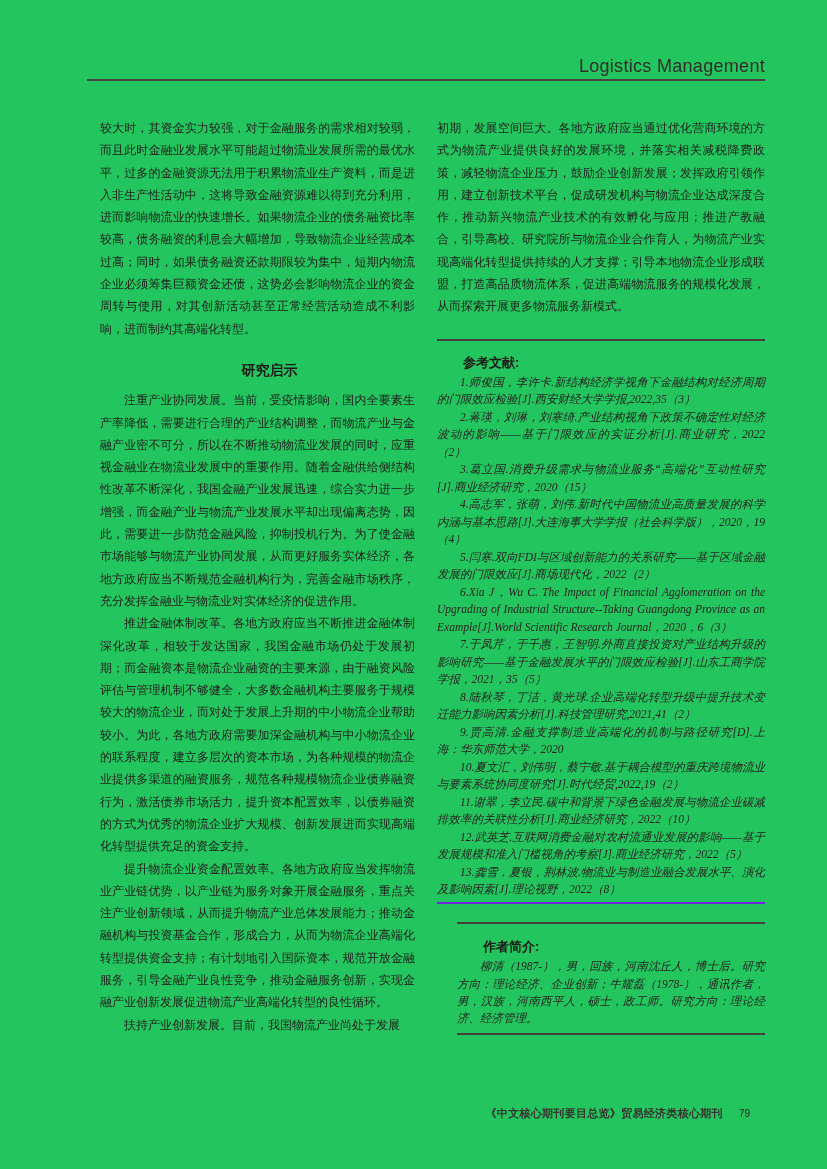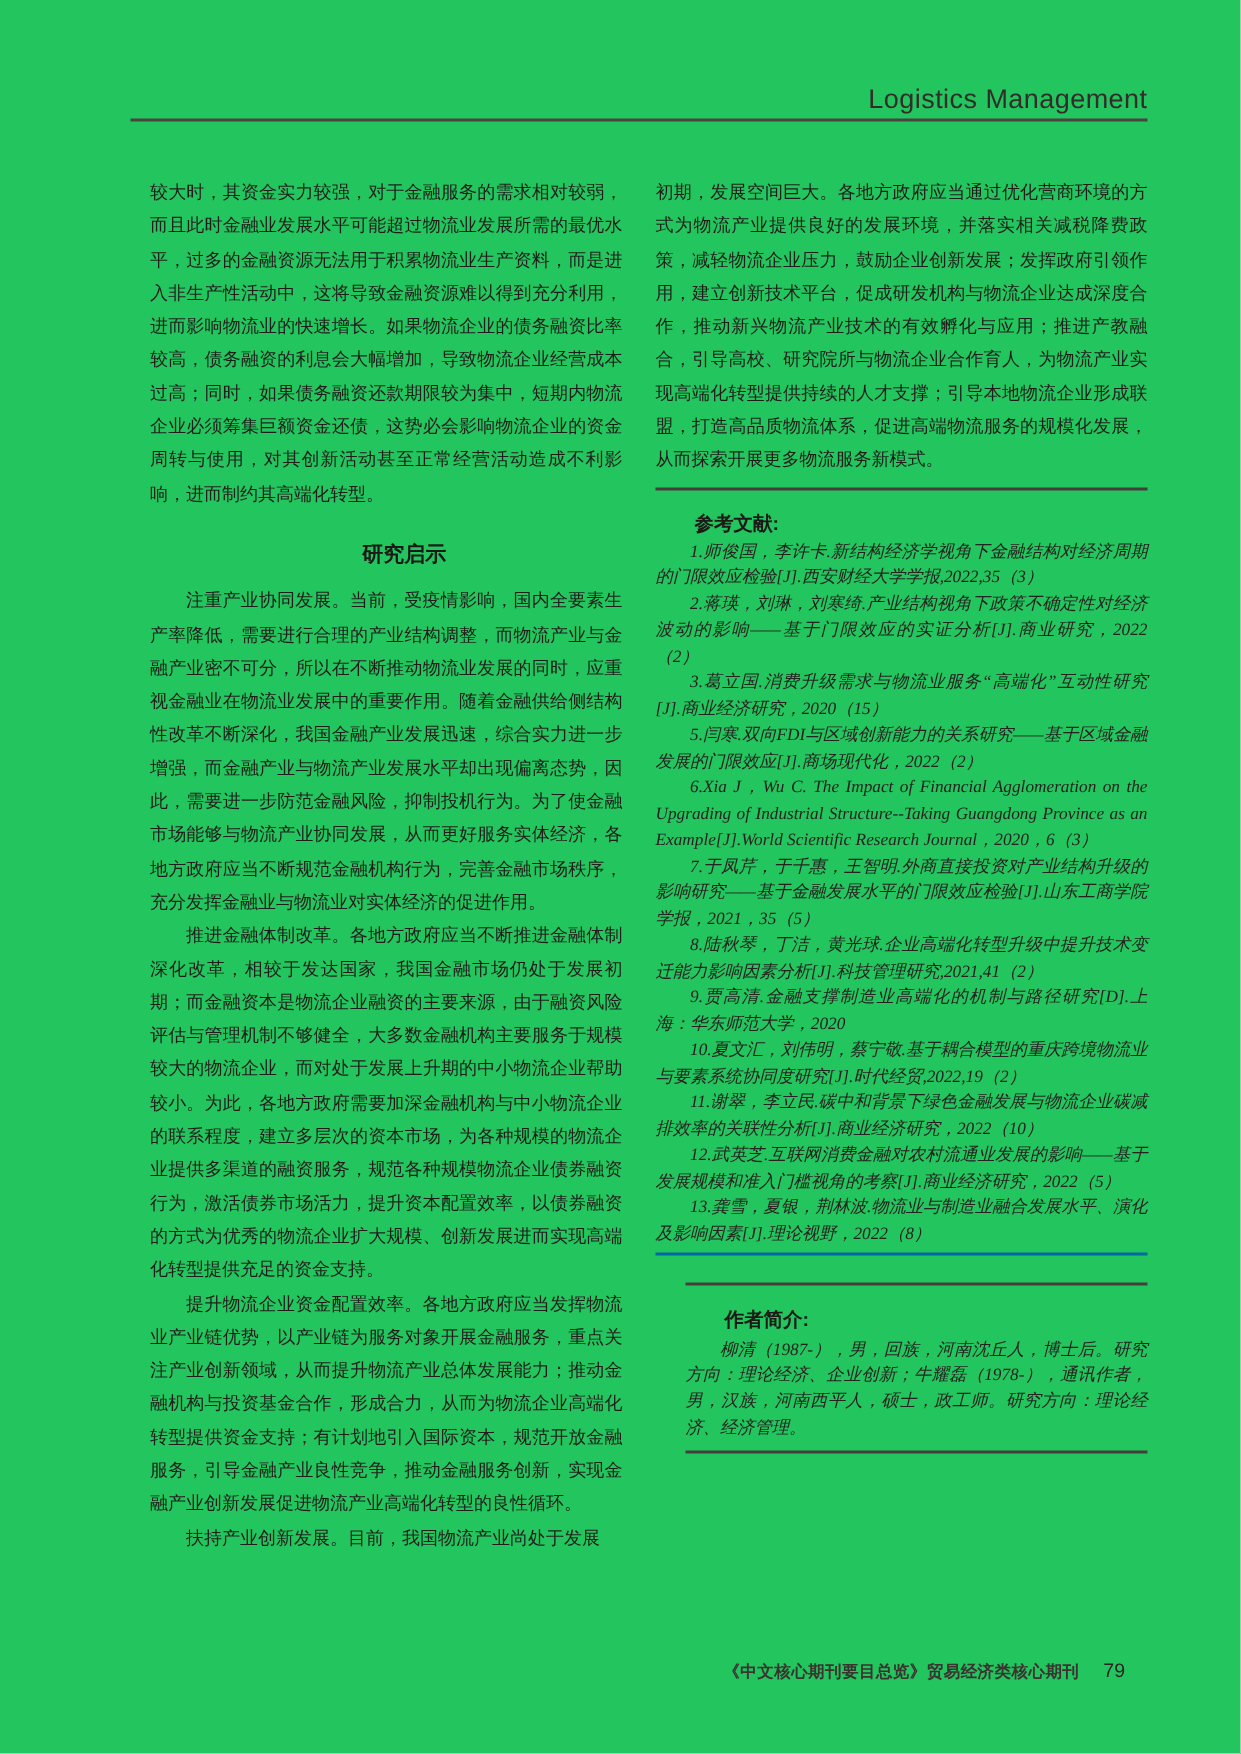--- a/index.html
+++ b/index.html
@@ -43,23 +43,23 @@
     font-family:Liberation Mono, monospace;
     font-weight:bold;
     font-size:14px;
     margin:20px 0 7px 0 !important;
     padding-left:24px;
     text-align:center;
     color:#1c1917;
   }
   
   .refs-section{
-    margin-top:7px;
+    margin-top:21px;
     border-top:2px solid #453e3b;
-    border-bottom:2px solid #0369a1;
+    border-bottom:2px solid #6d28d9;
     padding:11px 0 3px 0;
   }
   .refs-heading,.bio-heading{
     font-family:"Liberation Sans","DejaVu Sans",sans-serif;
     font-weight:bold;
     font-size:13px;
     color:#1c1917;
     margin:0 0 9px 0;
     padding-left:26px;
     text-align:left;
@@ -97,21 +97,21 @@
     font-family:"Liberation Sans","DejaVu Sans",sans-serif;
     justify-content:space-between;
   }
   .footer-note{
     font-size:11px;
     font-weight:bold;
     color:#3a3330;
     letter-spacing:.3px;
   }
   .footer-page{
-    font-size:13px;
+    font-size:10px;
     font-weight:normal;
     color:#2a2523;
     margin-left:16px;
   }
 </style>
 </head>
 <body>
 
 <div class="page">
 
@@ -129,20 +129,21 @@
 
   <div class="col col-right">
     <p>初期，发展空间巨大。各地方政府应当通过优化营商环境的方式为物流产业提供良好的发展环境，并落实相关减税降费政策，减轻物流企业压力，鼓励企业创新发展；发挥政府引领作用，建立创新技术平台，促成研发机构与物流企业达成深度合作，推动新兴物流产业技术的有效孵化与应用；推进产教融合，引导高校、研究院所与物流企业合作育人，为物流产业实现高端化转型提供持续的人才支撑；引导本地物流企业形成联盟，打造高品质物流体系，促进高端物流服务的规模化发展，从而探索开展更多物流服务新模式。</p>
 
     <div class="refs-section">
       <p class="refs-heading">参考文献:</p>
       <div class="refs-list">
         <p>1.师俊国，李许卡.新结构经济学视角下金融结构对经济周期的门限效应检验[J].西安财经大学学报,2022,35（3）</p>
         <p>2.蒋瑛，刘琳，刘寒绮.产业结构视角下政策不确定性对经济波动的影响——基于门限效应的实证分析[J].商业研究，2022（2）</p>
         <p>3.葛立国.消费升级需求与物流业服务“高端化”互动性研究[J].商业经济研究，2020（15）</p>
+        <p>4.高志军，张萌，刘伟.新时代中国物流业高质量发展的科学内涵与基本思路[J].大连海事大学学报（社会科学版），2020，19（4）</p>
         <p>5.闫寒.双向FDI与区域创新能力的关系研究——基于区域金融发展的门限效应[J].商场现代化，2022（2）</p>
         <p>6.Xia J，Wu C. The Impact of Financial Agglomeration on the Upgrading of Industrial Structure--Taking Guangdong Province as an Example[J].World Scientific Research Journal，2020，6（3）</p>
         <p>7.于凤芹，于千惠，王智明.外商直接投资对产业结构升级的影响研究——基于金融发展水平的门限效应检验[J].山东工商学院学报，2021，35（5）</p>
         <p>8.陆秋琴，丁洁，黄光球.企业高端化转型升级中提升技术变迁能力影响因素分析[J].科技管理研究,2021,41（2）</p>
         <p>9.贾高清.金融支撑制造业高端化的机制与路径研究[D].上海：华东师范大学，2020</p>
         <p>10.夏文汇，刘伟明，蔡宁敬.基于耦合模型的重庆跨境物流业与要素系统协同度研究[J].时代经贸,2022,19（2）</p>
         <p>11.谢翠，李立民.碳中和背景下绿色金融发展与物流企业碳减排效率的关联性分析[J].商业经济研究，2022（10）</p>
         <p>12.武英芝.互联网消费金融对农村流通业发展的影响——基于发展规模和准入门槛视角的考察[J].商业经济研究，2022（5）</p>
         <p>13.龚雪，夏银，荆林波.物流业与制造业融合发展水平、演化及影响因素[J].理论视野，2022（8）</p>
       </div>

